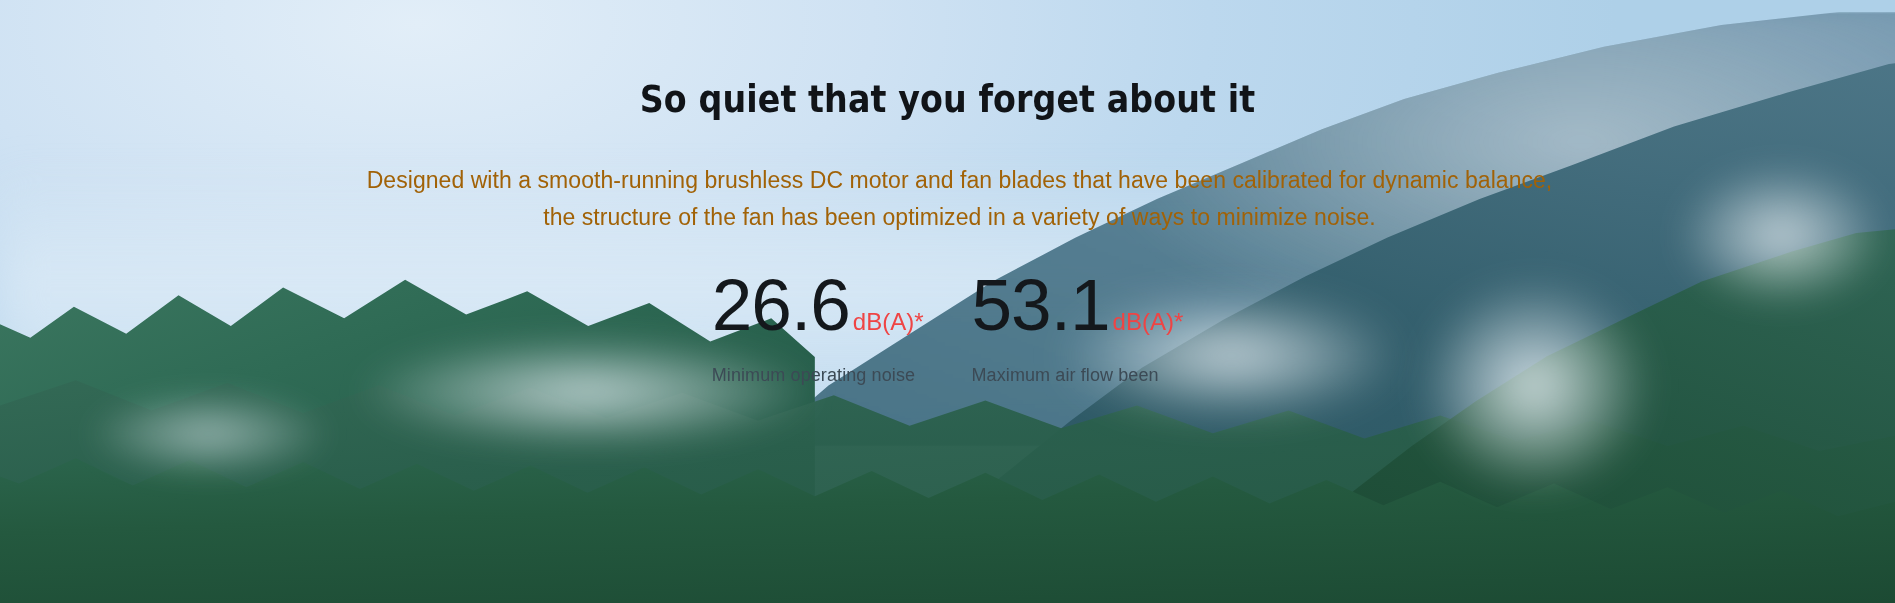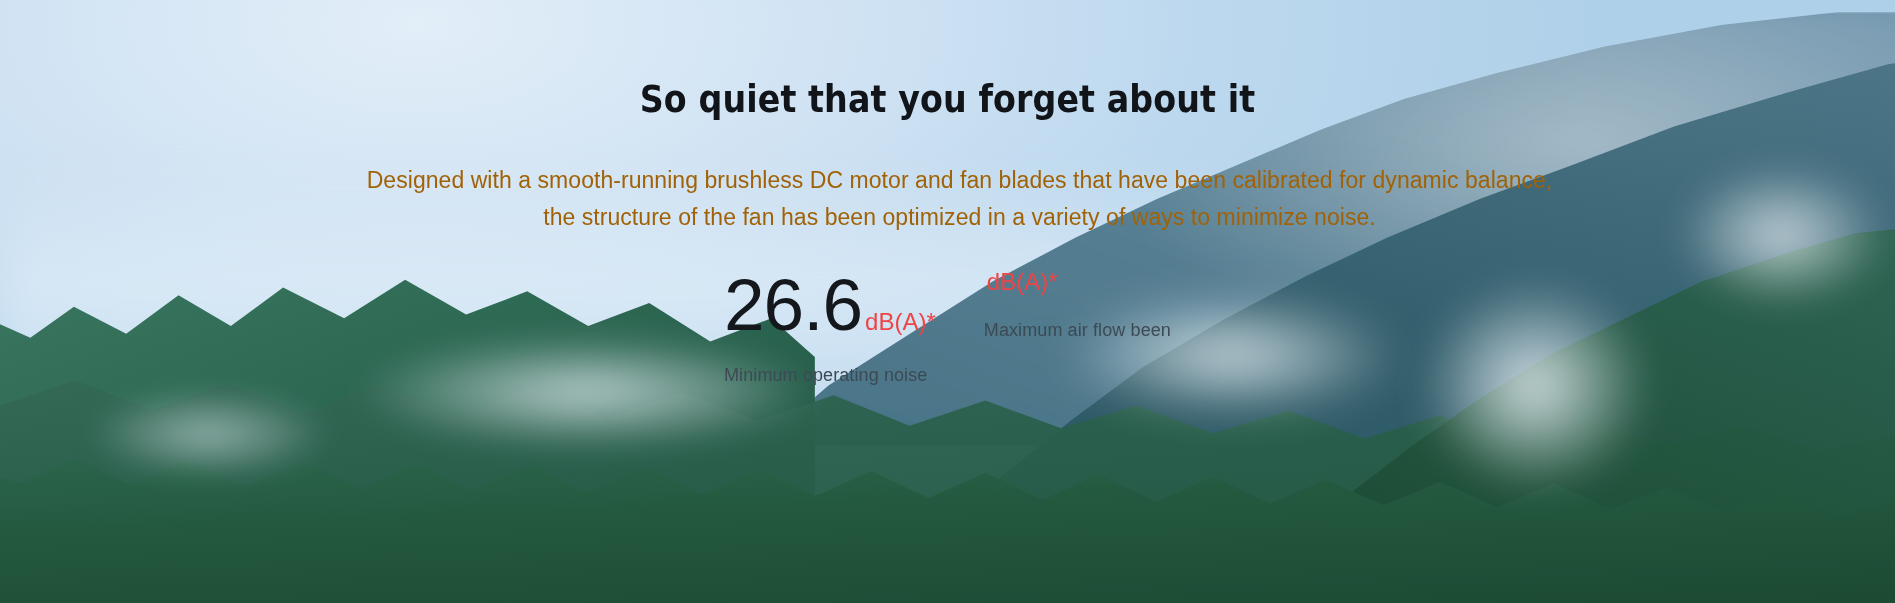--- a/index.html
+++ b/index.html
@@ -237,20 +237,21 @@
       <div class="stat stat--min">
         <div class="stat-value-row">
           <span class="stat-number">26.6</span>
           <span class="stat-unit">dB(A)*</span>
         </div>
         <div class="stat-caption">Minimum operating noise</div>
       </div>
 
       <div class="stat stat--max">
         <div class="stat-value-row">
+          <span class="stat-number">53.1</span>
           <span class="stat-unit">dB(A)*</span>
         </div>
         <div class="stat-caption">Maximum air flow been</div>
       </div>
 
     </div>
   </div>
 </div>
 
 </body></html>

